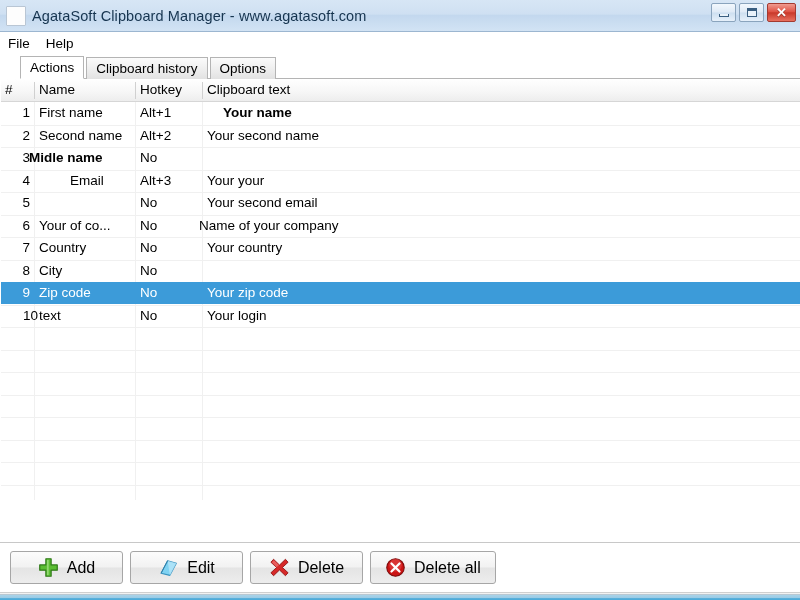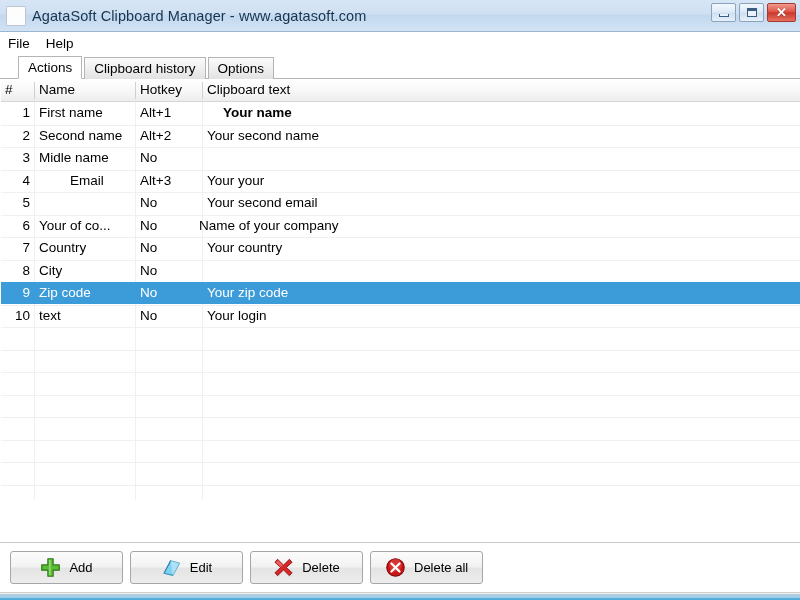--- a/index.html
+++ b/index.html
@@ -122,23 +122,24 @@
     cursor: default;
   }
 
   
   #tab-strip {
     height: 24px;
     flex: 0 0 24px;
     position: relative;
     display: flex;
     align-items: flex-end;
-    padding-left: 18px;
-    background: #ffffff;
-    box-sizing: border-box;
+    padding-left: 0px;
+    background: #ffffff;
+    box-sizing: border-box;
+    margin-left: 20px;
   }
   #tab-strip::after {
     content: "";
     position: absolute;
     left: 0; right: 0; bottom: 0;
     height: 1px;
     background: #b4b4b4;
   }
   .tab {
     position: relative;
@@ -255,21 +256,21 @@
     height: 33px;
     min-width: 113px;
     box-sizing: border-box;
     border: 1px solid #a6a6a6;
     border-radius: 3px;
     background: linear-gradient(to bottom, #fcfcfc 0%, #f2f2f2 48%, #e4e4e4 52%, #ededed 100%);
     display: flex;
     align-items: center;
     justify-content: center;
     gap: 8px;
-    font-size: 13px;
+    font-size: 16px;
     color: #000000;
     cursor: default;
     padding: 0 14px;
   }
   .btn-icon { width: 21px; height: 21px; flex: 0 0 21px; display:block; }
   .btn-label { white-space: nowrap; }
 
   
   #window-border-bottom {
     flex: 0 0 auto;
@@ -352,21 +353,21 @@
           <div class="cell c-txt" style="left: 218px; width: 595px; font-weight: bold;">Your name</div>
         </div>
         <div class="row" style="top: 23px;">
           <div class="cell c-num" style="left: 0px; width: 33px;">2</div>
           <div class="cell c-txt" style="left: 34px; width: 100px;">Second name</div>
           <div class="cell c-txt" style="left: 135px; width: 66px;">Alt+2</div>
           <div class="cell c-txt" style="left: 202px; width: 595px;">Your second name</div>
         </div>
         <div class="row" style="top: 45px;">
           <div class="cell c-num" style="left: 0px; width: 33px;">3</div>
-          <div class="cell c-txt" style="left: 34px; width: 100px;">Midle name</div>
+          <div class="cell c-txt" style="left: 24px; width: 100px; font-weight: bold;">Midle name</div>
           <div class="cell c-txt" style="left: 135px; width: 66px;">No</div>
         </div>
         <div class="row" style="top: 68px;">
           <div class="cell c-num" style="left: 0px; width: 33px;">4</div>
           <div class="cell c-txt" style="left: 34px; width: 100px; text-align: center;">Email</div>
           <div class="cell c-txt" style="left: 135px; width: 66px;">Alt+3</div>
           <div class="cell c-txt" style="left: 202px; width: 595px;">Your your</div>
         </div>
         <div class="row" style="top: 90px;">
           <div class="cell c-num" style="left: 0px; width: 33px;">5</div>
@@ -391,21 +392,21 @@
           <div class="cell c-txt" style="left: 135px; width: 66px;">No</div>
           <div class="cell c-txt" style="left: 202px; width: 595px; margin-top: 17px;">Your city</div>
         </div>
         <div class="row selected" style="top: 180px;">
           <div class="cell c-num" style="left: 0px; width: 33px;">9</div>
           <div class="cell c-txt" style="left: 34px; width: 100px;">Zip code</div>
           <div class="cell c-txt" style="left: 135px; width: 66px;">No</div>
           <div class="cell c-txt" style="left: 202px; width: 595px;">Your zip code</div>
         </div>
         <div class="row" style="top: 203px;">
-          <div class="cell c-num" style="left: 0px; width: 33px; text-align: right;">10</div>
+          <div class="cell c-num" style="left: 8px; width: 33px; text-align: right;">10</div>
           <div class="cell c-txt" style="left: 34px; width: 100px;">text</div>
           <div class="cell c-txt" style="left: 135px; width: 66px;">No</div>
           <div class="cell c-txt" style="left: 202px; width: 595px;">Your login</div>
         </div>
       </div>
   </div>
 
   <div id="button-bar">
       <div class="action-btn">
         <svg class="btn-icon" viewBox="0 0 24 24">

